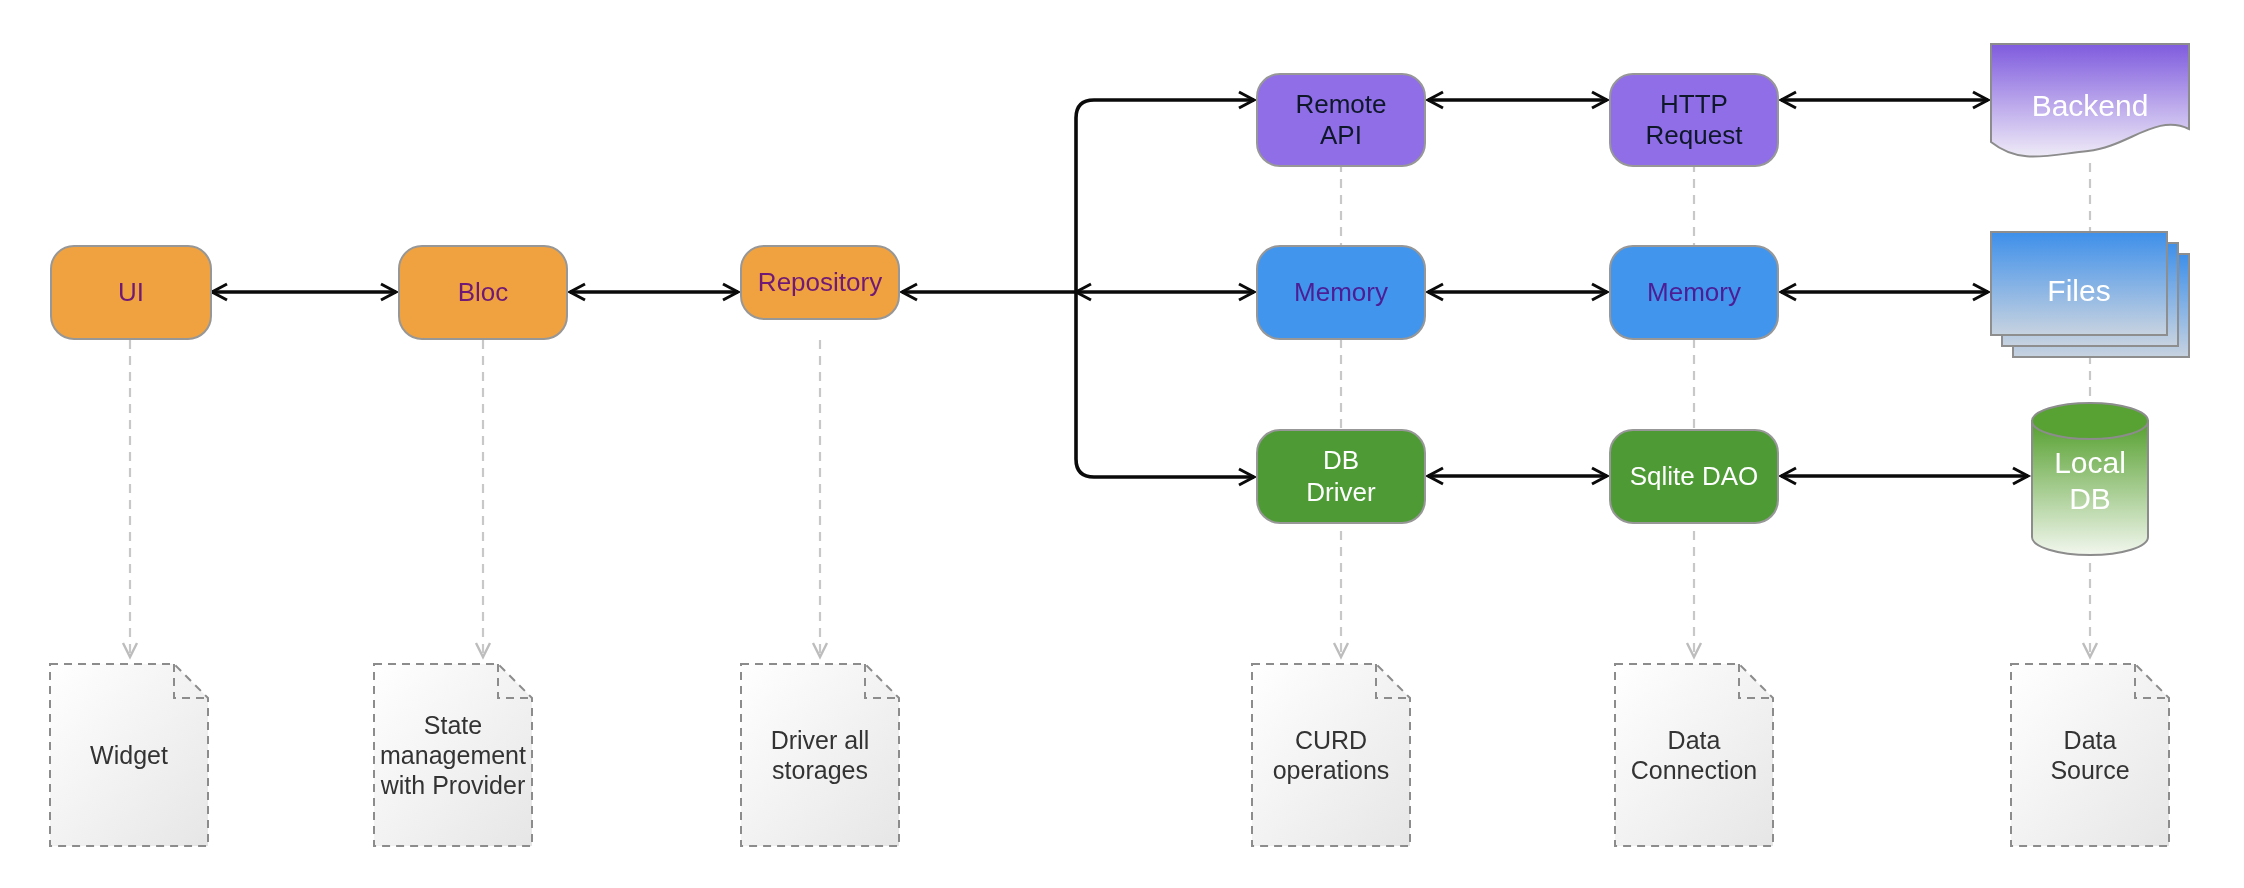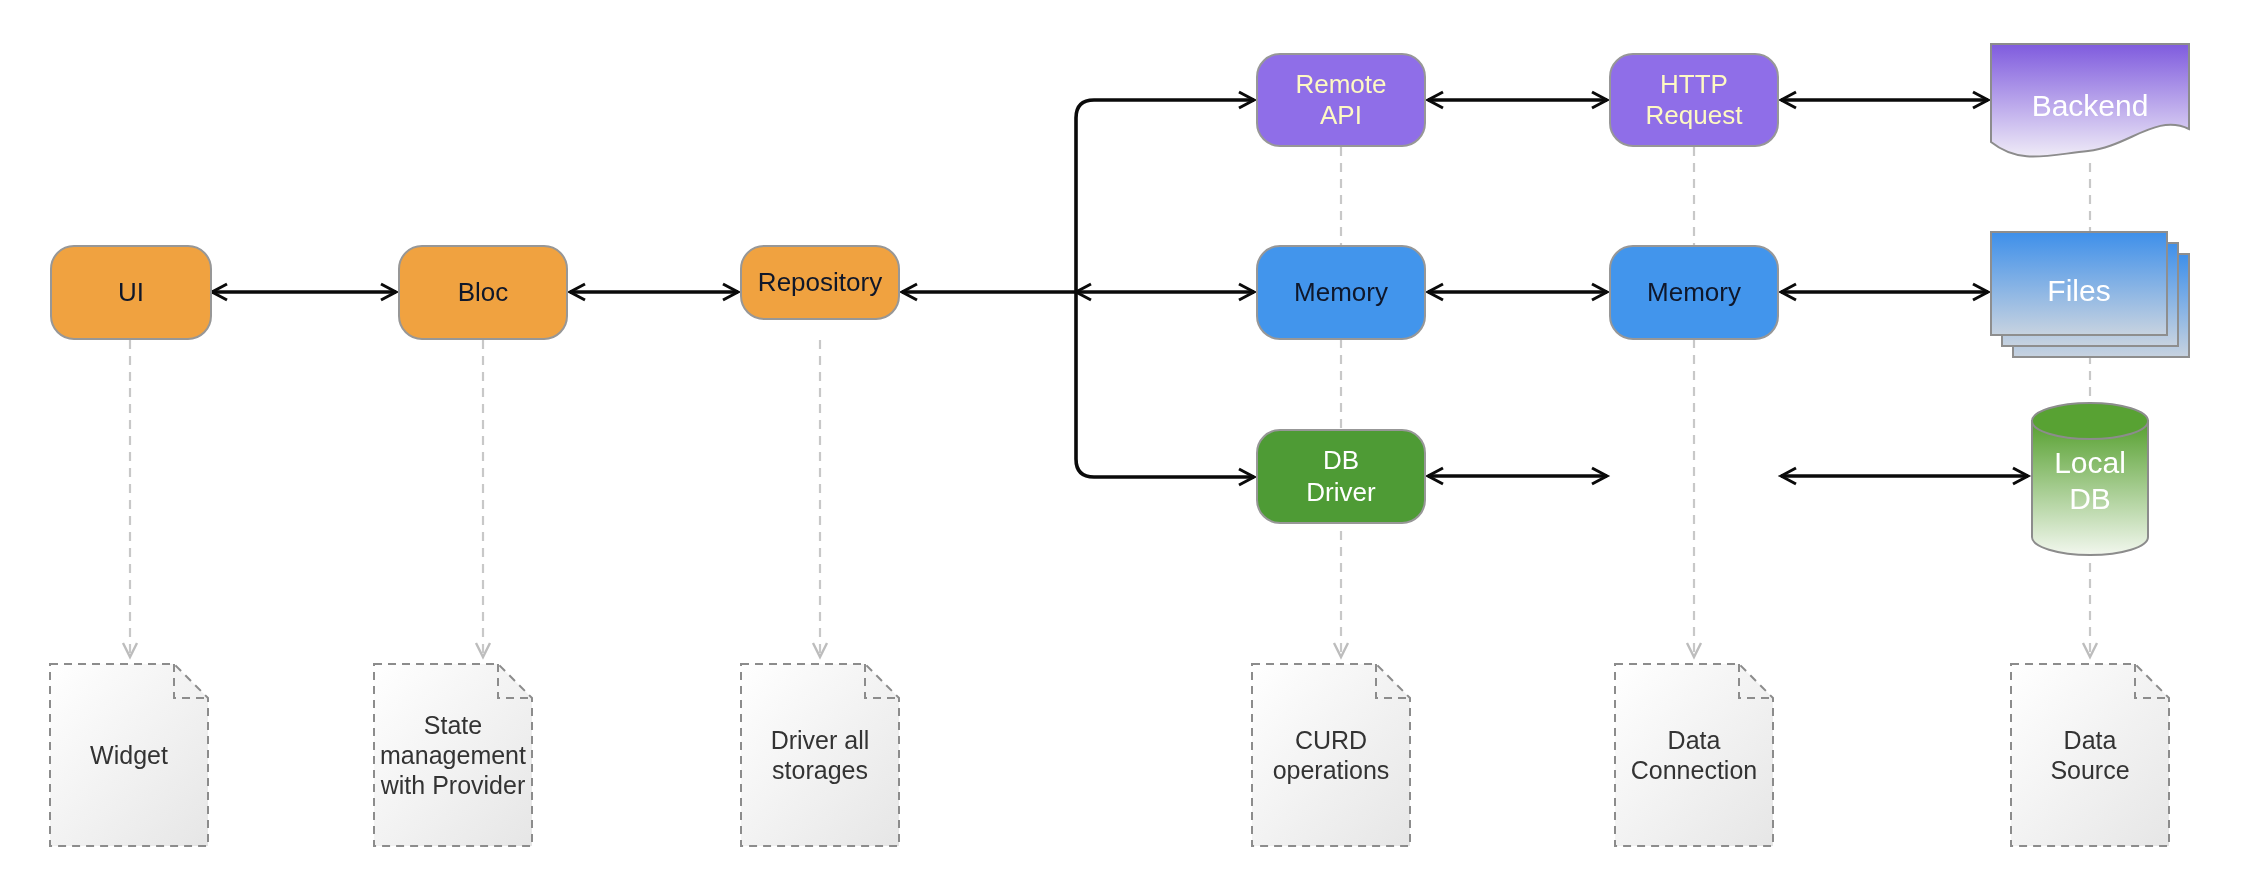--- a/index.html
+++ b/index.html
@@ -11,24 +11,24 @@
     overflow:hidden;
   }
   .wires{position:absolute;left:0;top:0;z-index:1;}
   .node{
     position:absolute;z-index:2;
     display:flex;align-items:center;justify-content:center;
     border:2px solid #979797;border-radius:24px;
     font-size:26px;line-height:1.2;text-align:center;white-space:pre-line;
     box-sizing:border-box;
   }
-  .orange{background:#F0A240;color:#0f172a;}
-  .blue{background:#4295EC;color:#0f172a;}
+  .orange{background:#F0A240;color:#701a75;}
+  .blue{background:#4295EC;color:#4c1d95;}
   .green{background:#4E9B35;color:#ffffff;}
-  .purple{background:#8F6EE8;color:#fef9c3;}
+  .purple{background:#8F6EE8;color:#0f172a;margin-top:20px;}
   .shape{position:absolute;z-index:2;}
   .shape svg{position:absolute;left:0;top:0;overflow:visible;}
   .shape-label{
     position:absolute;display:flex;align-items:center;justify-content:center;
     color:#ffffff;font-size:30px;line-height:1.2;text-align:center;white-space:pre-line;
     width:100%;pointer-events:none;
   }
   .file-layer{
     position:absolute;width:178px;height:105px;
     border:2px solid #8E8E8E;box-sizing:border-box;
@@ -103,20 +103,23 @@
     <span>Memory</span>
   </div>
   <div class="node blue" style="left:1609px;top:245px;width:170px;height:95px">
     <span>Memory</span>
   </div>
 
   <div class="node green" style="left:1256px;top:429px;width:170px;height:95px">
     <span>DB
 Driver</span>
   </div>
+  <div class="node green" style="left:1609px;top:429px;width:170px;height:95px">
+    <span>Sqlite DAO</span>
+  </div>
 
   <div class="shape" style="left:1990px;top:43px;width:200px;height:125px">
     <svg width="200" height="125" viewBox="0 0 200 125">
       <defs>
         <linearGradient id="gBackend" x1="0" y1="0" x2="0" y2="1">
           <stop offset="0" stop-color="#7F5BDE"></stop>
           <stop offset="1" stop-color="#EFEBF7"></stop>
         </linearGradient>
       </defs>
       <path d="M1,1 L199,1 L199,86 C166,70 138,104 98,108 C58,112 30,122 1,99 Z" fill="url(#gBackend)" stroke="#8C8C8C" stroke-width="2"></path>

